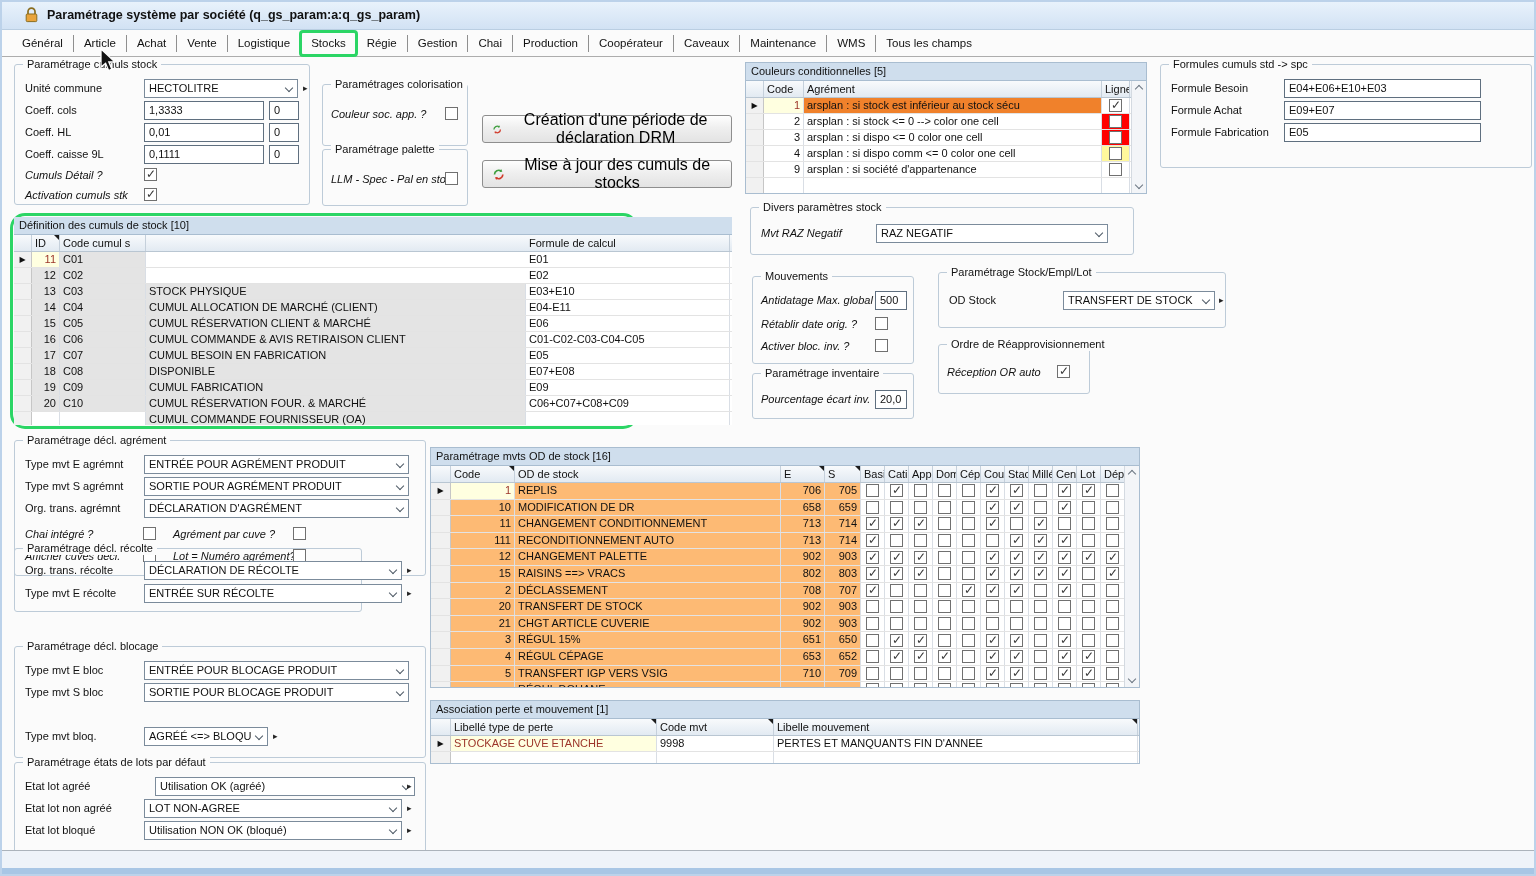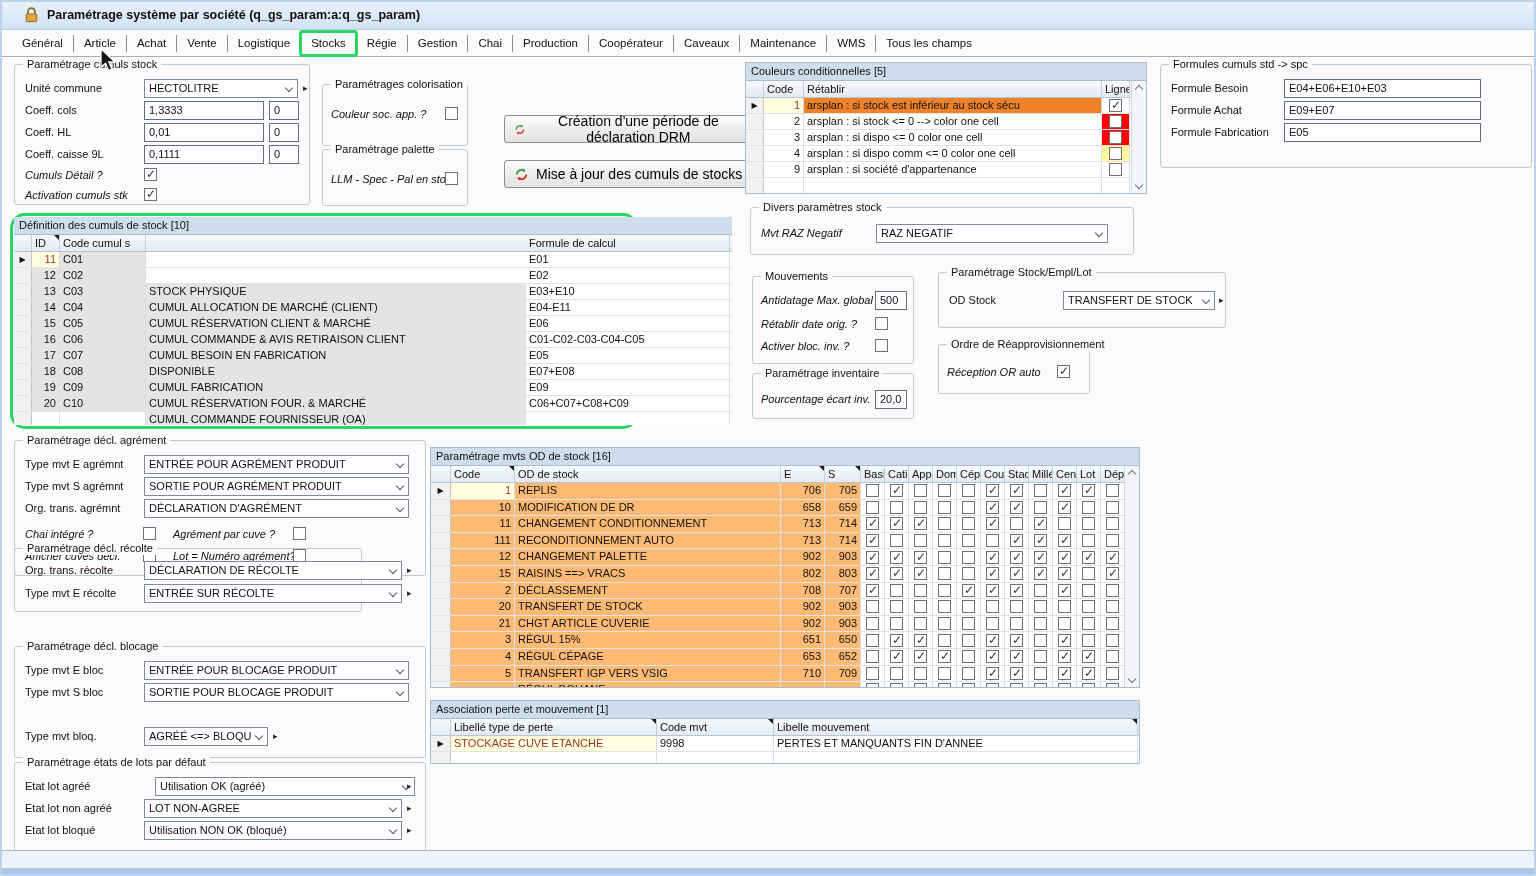--- a/index.html
+++ b/index.html
@@ -39,22 +39,22 @@
   .combo .ct{position:absolute;left:4px;top:2px;right:16px;font-size:11px;white-space:nowrap;overflow:hidden;}
   .chev{position:absolute;right:5px;top:5px;width:6px;height:6px;
     border-right:1.6px solid #4E5A66;border-bottom:1.6px solid #4E5A66;transform:rotate(45deg);}
   .mini{position:absolute;top:4px;font-size:9px;color:#222;line-height:10px;}
   .cb{display:inline-block;width:13px;height:13px;border:1px solid #707070;background:#fff;position:relative;}
   .cbp{position:absolute;top:2px;}
   .cb.checked::after{content:"\2713";position:absolute;left:1px;top:-2px;font-size:12px;color:#3A3A3A;}
 
   
   .btn{position:absolute;width:250px;height:28px;border:1px solid #8E8E8E;border-radius:3px;
-    background:linear-gradient(#FEFEFE,#EFEFEF 45%,#E3E3E3);font-size:14px;
-    display:flex;align-items:center;gap:7px;padding:0 9px;font-family:inherit;margin-left:22px;}
+    background:linear-gradient(#FEFEFE,#EFEFEF 45%,#E3E3E3);font-size:16px;
+    display:flex;align-items:center;gap:7px;padding:0 9px;font-family:inherit;}
 
   
   .table{position:absolute;background:#fff;border:1px solid #A9BDD0;overflow:hidden;}
   .ttitle{height:18px;background:#CFDEED;border-bottom:1px solid #A9BDD0;font-size:11px;
     line-height:17px;padding:0 5px;white-space:nowrap;}
   .thead{display:flex;height:17px;background:linear-gradient(#F8FAFC,#E2EAF2);border-bottom:1px solid #B9C6D2;}
   .hcell{position:relative;border-right:1px solid #C5D0DB;padding:0 3px;font-size:11px;
     line-height:16px;overflow:hidden;white-space:nowrap;}
   .sm{position:absolute;right:0;top:0;width:0;height:0;border-top:5px solid #1C1C1C;border-left:5px solid transparent;}
   .trow{display:flex;height:16px;border-bottom:1px solid #E3E3E3;background:#fff;}
@@ -205,21 +205,21 @@
       <path d="M5 14.5l-1.4-3.2 3.4-.4z" fill="#D03A2A"></path>
     </svg>
     <span>Mise à jour des cumuls de stocks</span>
   </button>
 
   <div class="table" style="left:745px;top:62px;width:402px;height:132px">
     <div class="ttitle">Couleurs conditionnelles [5]</div>
     <div class="thead">
       <div class="hcell c1-sel"></div>
       <div class="hcell c1-code"><span>Code</span></div>
-      <div class="hcell c1-lib"><span>Rétablir</span></div>
+      <div class="hcell c1-lib"><span>Agrément</span></div>
       <div class="hcell c1-ligne"><span>Ligne</span></div>
     </div>
     <div>
         <div class="trow">
           <div class="cell c1-sel selc">▶</div>
           <div class="cell c1-code num" style="background: rgb(255, 255, 224); color: rgb(156, 53, 41);">1</div>
           <div class="cell c1-lib" style="background: rgb(240, 129, 43);">arsplan : si stock est inférieur au stock sécu</div>
           <div class="cell c1-ligne ckc" style="background: rgb(255, 255, 255);">
             <span class="cb checked"></span>
           </div>

